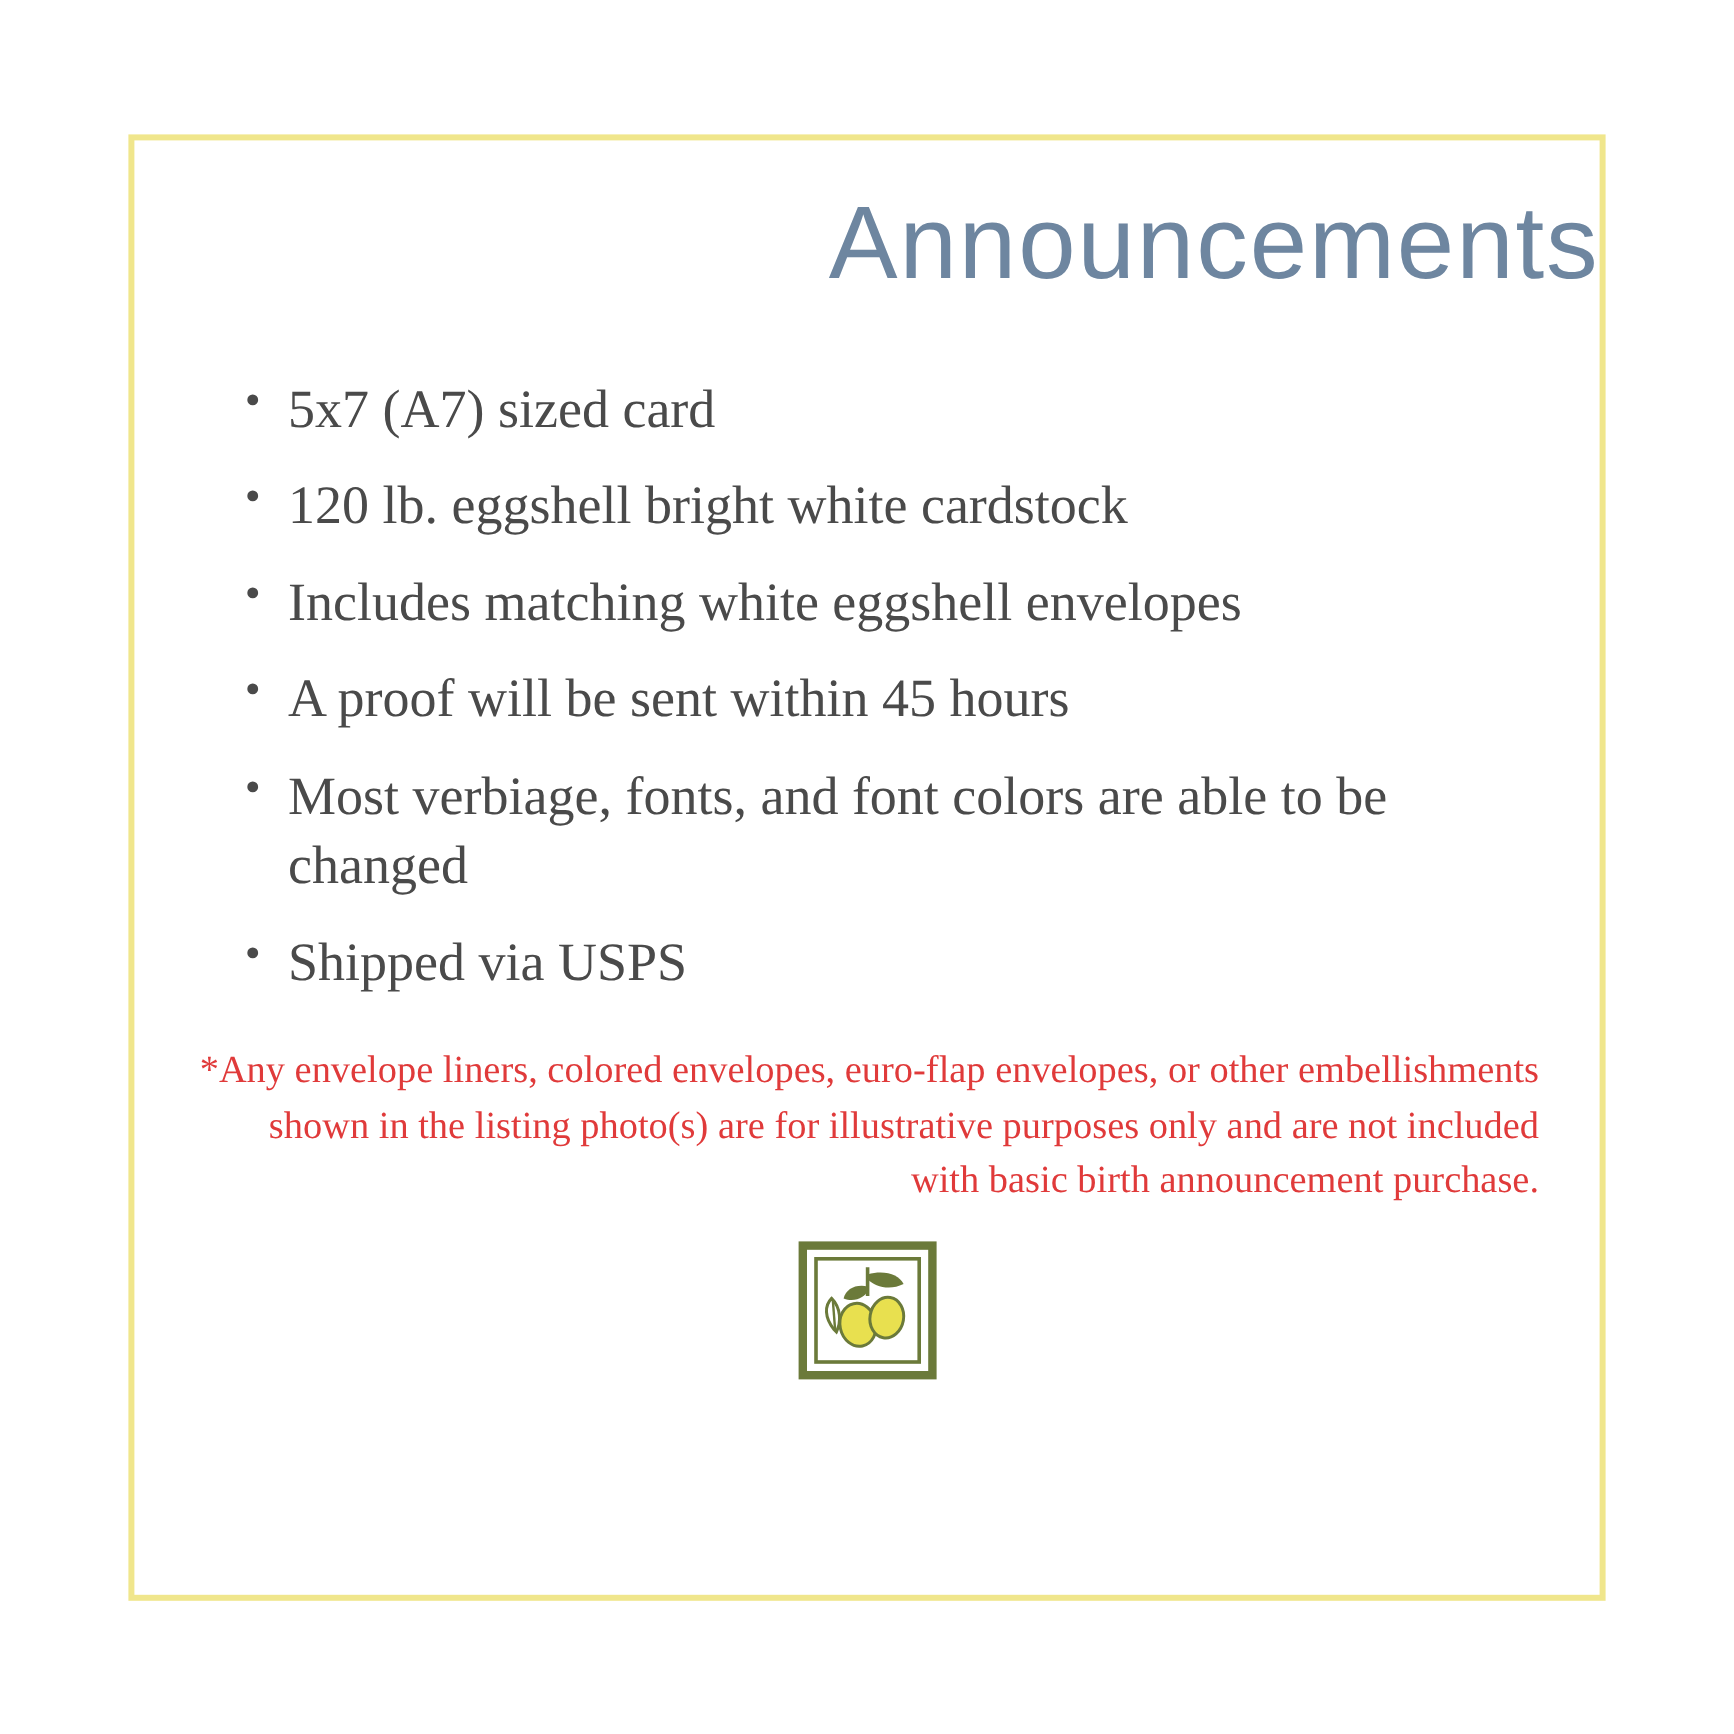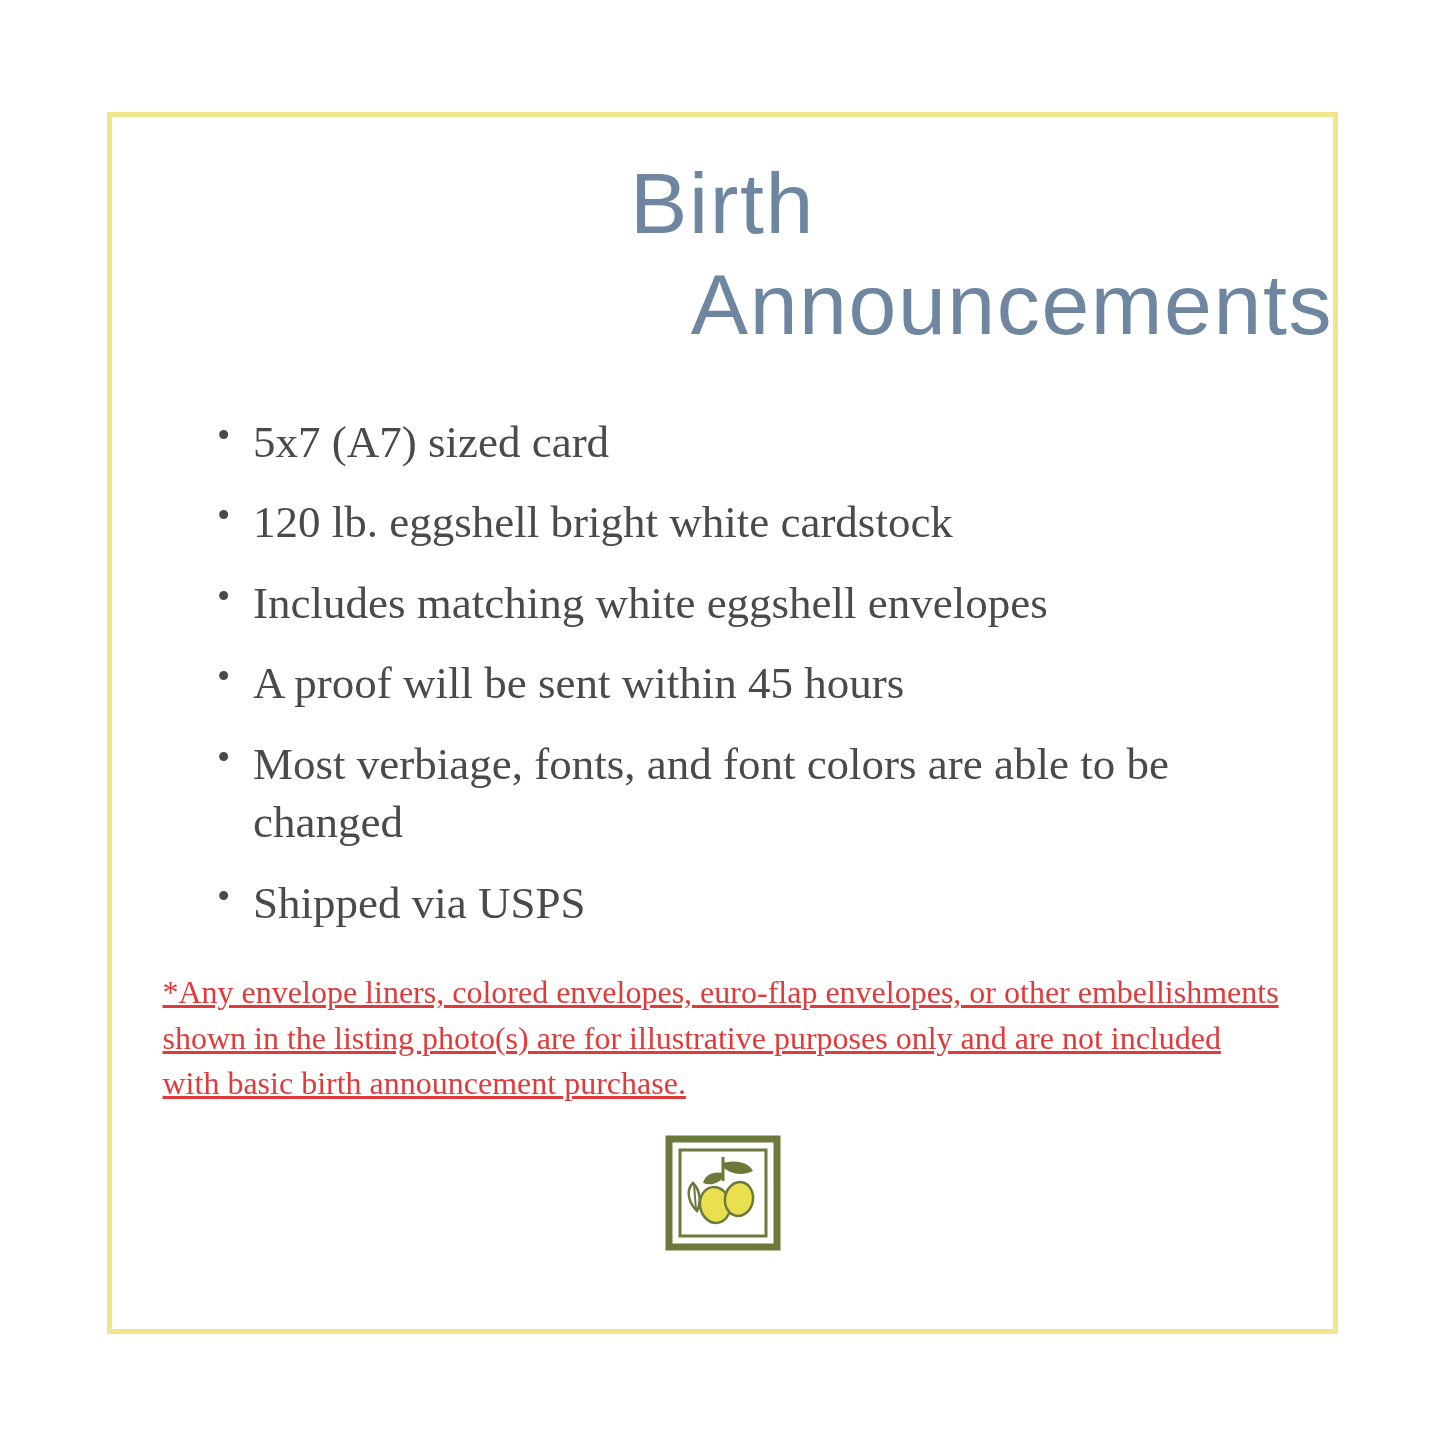--- a/index.html
+++ b/index.html
@@ -45,21 +45,21 @@
   }
   .title-line-1 {
     font-size: 86px;
   }
   .title-line-2 {
     font-size: 86px;
     margin-top: 8px;
     text-align: right;
   }
   .bullets {
-    margin: 62px 0 0 13px;
+    margin: 62px 0 0 0;
     padding: 0 84px 0 86px;
     list-style: none;
   }
   .bullets li {
     position: relative;
     color: #4a4a4a;
     font-size: 45px;
     line-height: 1.30;
     margin-bottom: 22px;
     padding-left: 42px;
@@ -68,48 +68,44 @@
     content: "\2022";
     position: absolute;
     left: 6px;
     top: -2px;
     font-size: 38px;
     color: #4a4a4a;
   }
   .disclaimer {
     margin: 38px auto 0 auto;
     width: 1120px;
-    text-align: left;
+    text-align: right;
     color: #e03a3a;
     font-size: 32px;
     line-height: 1.42;
-    text-decoration: underline;
   }
   .logo-wrap {
     margin-top: 26px;
     display: flex;
     justify-content: center;
     align-items: center;
   }
   .logo {
     width: 120px;
     height: 120px;
     display: block;
   }
 </style>
 </head>
 <body>
 
 <div class="page">
   <div class="card">
 
     <div class="title-block">
-      <span class="title-line title-line-1">
-        <span>Birth</span>
-      </span>
       <span class="title-line title-line-2">
         <span>Announcements</span>
       </span>
     </div>
 
     <ul class="bullets">
       <li><span>5x7 (A7) sized card</span></li>
       <li><span>120 lb. eggshell bright white cardstock</span></li>
       <li><span>Includes matching white eggshell envelopes</span></li>
       <li><span>A proof will be sent within 45 hours</span></li>

